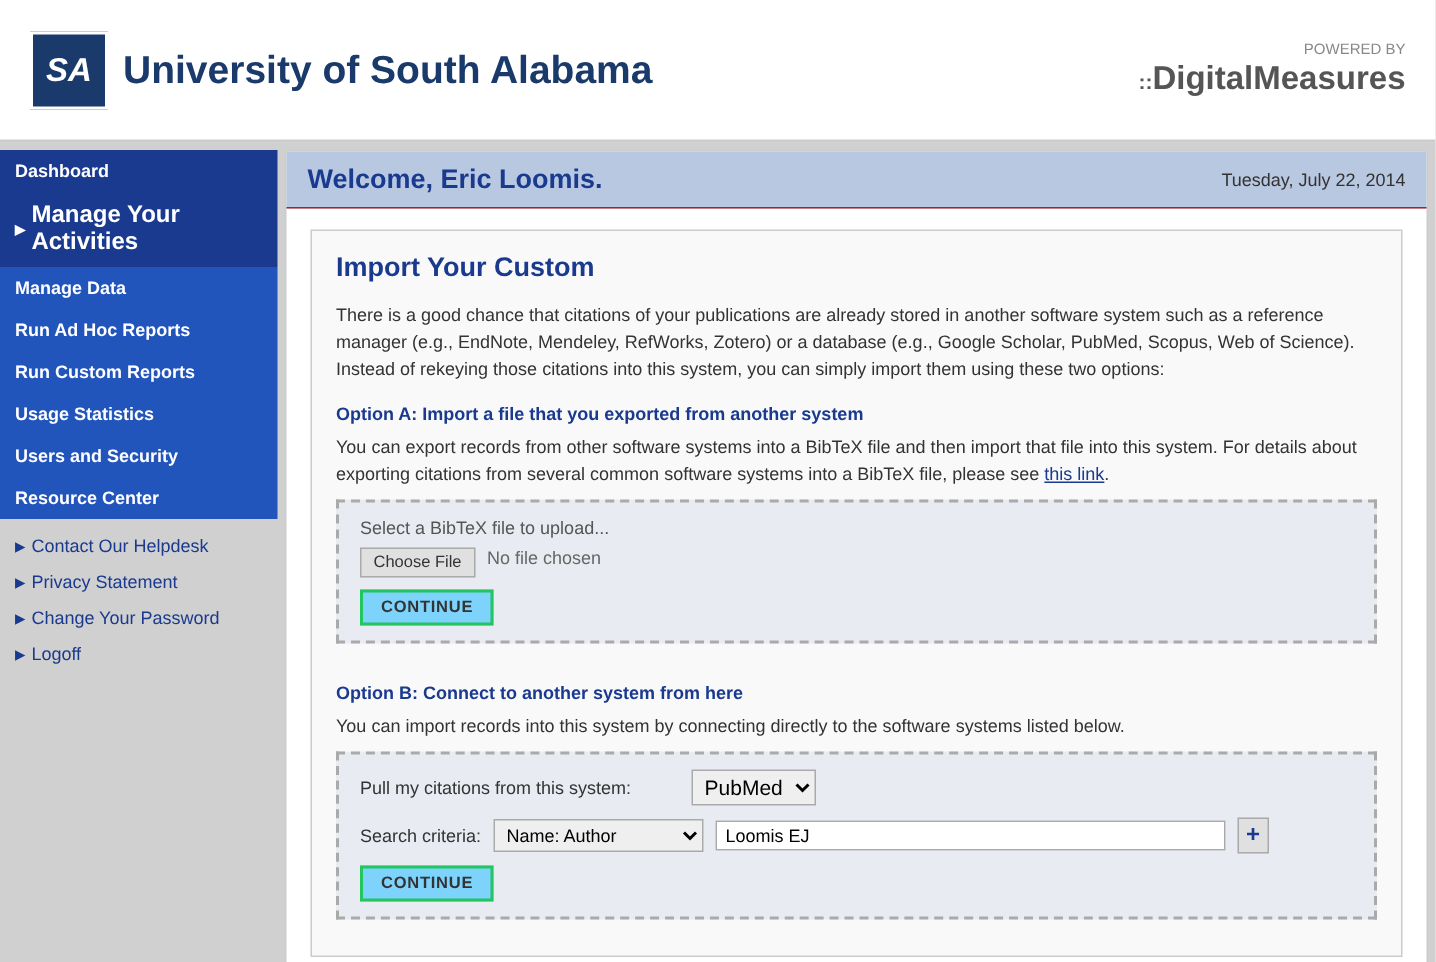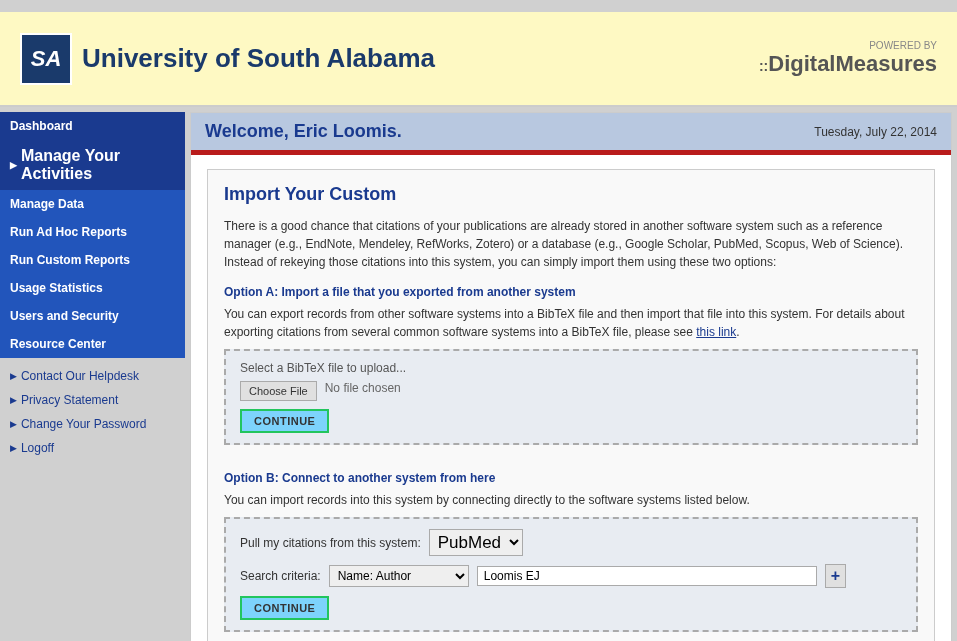--- a/index.html
+++ b/index.html
@@ -1,27 +1,26 @@
 <!DOCTYPE html>
 <html><head>
   <meta charset="utf-8">
   <style>
     * { margin: 0; padding: 0; box-sizing: border-box; }
     body { font-family: Arial, sans-serif; font-size: 13px; background: #d0d0d0; width: 957px; }
 
     
     .header {
-      background: #fef9c3;
+      background: #ffffff;
       border-bottom: 2px solid #ccc;
       padding: 10px 20px;
       display: flex;
       align-items: center;
       justify-content: space-between;
       height: 95px;
-      margin-top: 12px;
     }
     .header-logo {
       display: flex;
       align-items: center;
       gap: 10px;
     }
     .logo-box {
       background: #1a3a6b;
       color: #fff;
       font-size: 22px;
@@ -126,21 +125,21 @@
       margin: 5px 5px 5px 5px;
       border: 1px solid #ccc;
     }
 
     .content-header {
       background: #b8c8e0;
       padding: 8px 14px;
       display: flex;
       justify-content: space-between;
       align-items: center;
-      border-bottom: 5px solid #b91c1c;
+      border-bottom: 1px solid #b91c1c;
     }
     .content-header .welcome-text {
       font-size: 18px;
       color: #1a3a8f;
       font-weight: bold;
     }
     .content-header .date-text {
       font-size: 12px;
       color: #333;
     }
@@ -247,23 +246,24 @@
     .pull-row {
       display: flex;
       align-items: center;
       gap: 8px;
       margin-bottom: 8px;
       font-size: 12px;
       color: #333;
     }
 
     .pull-row select {
-      font-size: 17px;
+      font-size: 14px;
       padding: 2px 4px;
       border: 1px solid #aaa;
+      margin-left: 32px;
     }
 
     .search-row {
       display: flex;
       align-items: center;
       gap: 8px;
       font-size: 12px;
       color: #333;
       margin-bottom: 8px;
     }

